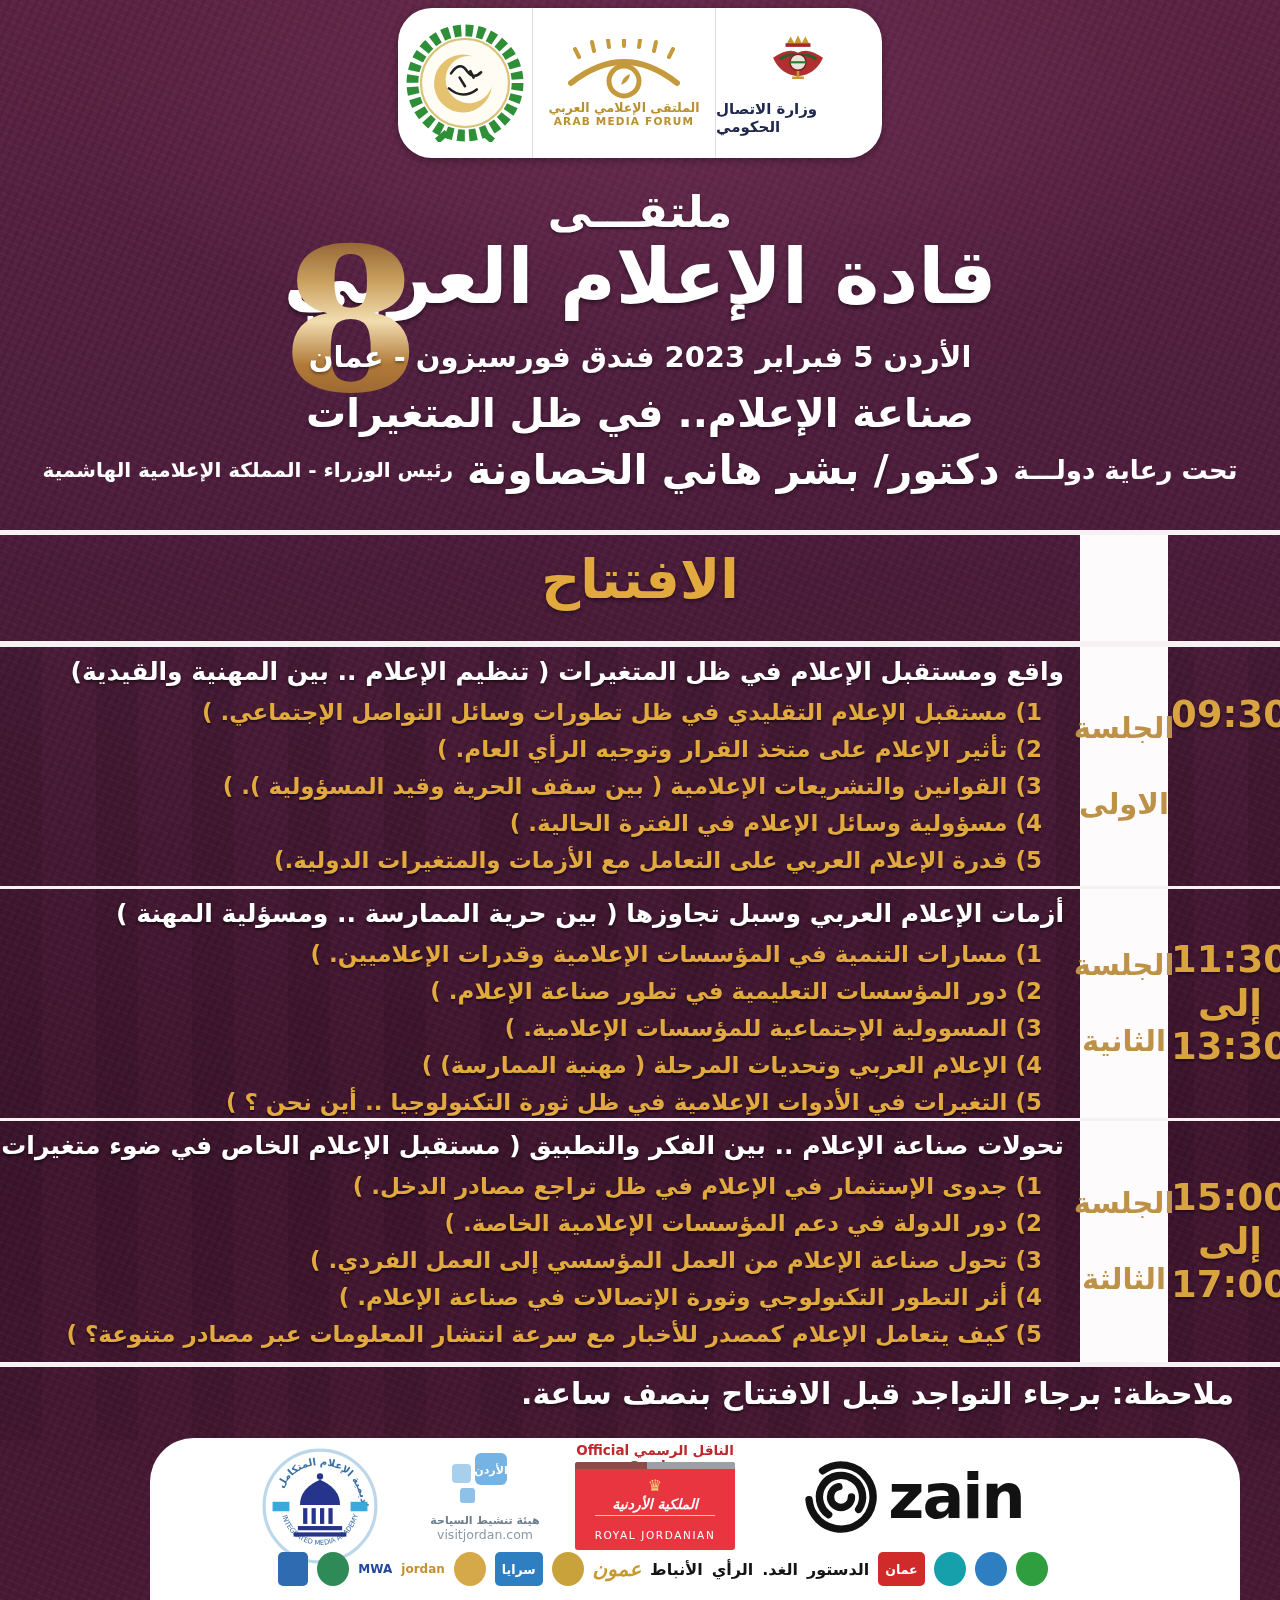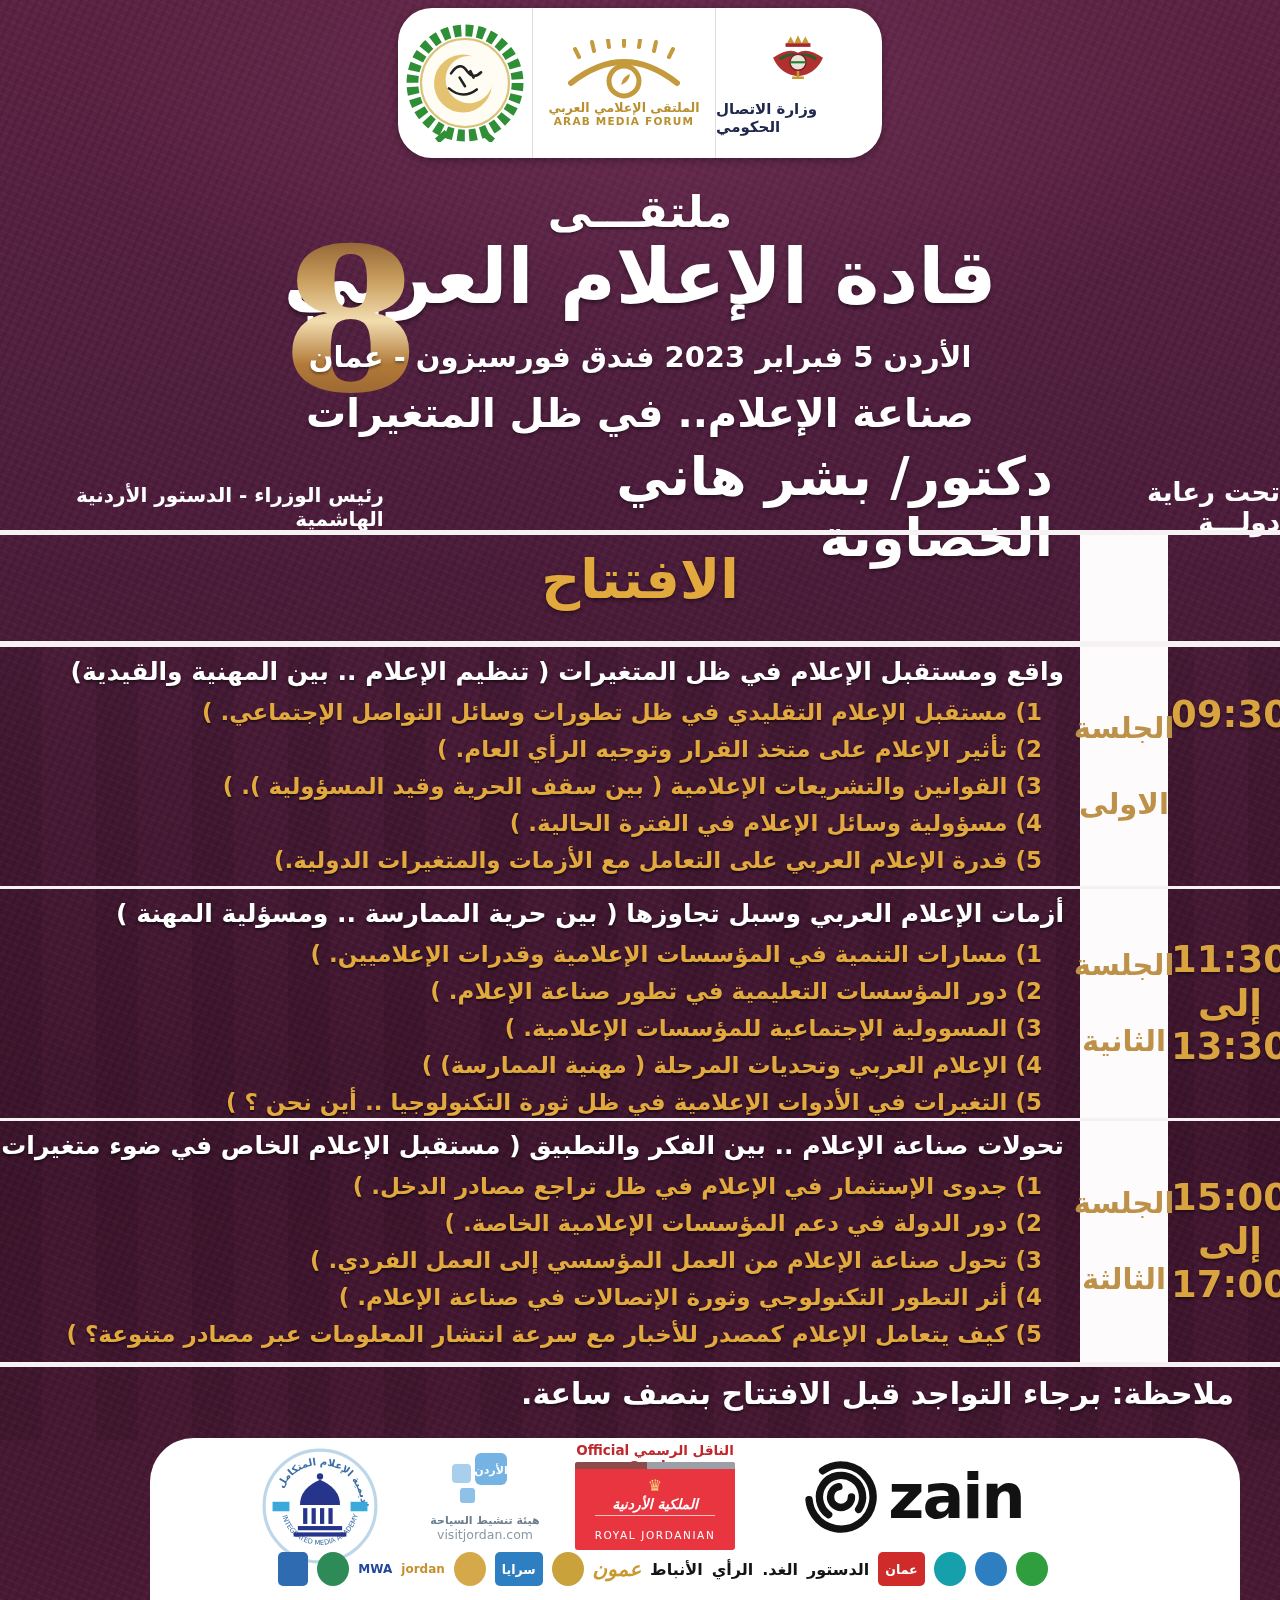--- a/index.html
+++ b/index.html
@@ -32,21 +32,21 @@
   .main-title{top:232px;font-size:76px;font-weight:900;text-shadow:0 3px 4px rgba(0,0,0,.45);}
   .edition{position:absolute;left:282px;top:222px;font-family:"DejaVu Serif",serif;
     font-size:198px;line-height:1;font-weight:700;
     background:linear-gradient(180deg,#7b4a22 0%,#caa05f 30%,#f2ddb0 50%,#b27a39 72%,#8a5a2e 100%);
     -webkit-background-clip:text;background-clip:text;color:transparent;}
   .date-line{top:340px;font-size:29px;font-weight:600;text-shadow:0 2px 3px rgba(0,0,0,.4);}
   .theme-line{top:390px;font-size:40px;font-weight:800;text-shadow:0 2px 4px rgba(0,0,0,.45);}
   .patronage{position:absolute;left:0;top:446px;width:100%;display:flex;direction:rtl;
     justify-content:center;align-items:center;gap:14px;color:#fff;}
   .pat-pre{font-size:26px;font-weight:600;}
-  .pat-name{font-size:53px;font-weight:900;text-shadow:0 2px 4px rgba(0,0,0,.45);}
+  .pat-name{font-size:41px;font-weight:900;text-shadow:0 2px 4px rgba(0,0,0,.45);}
   .pat-title{font-size:20px;font-weight:600;}
   
   .hline{position:absolute;left:0;width:100%;background:#f6f2f4;}
   .l-a{top:530px;height:5px;} .l-b{top:641px;height:6px;}
   .l-c{top:886px;height:3px;} .l-d{top:1118px;height:3px;} .l-e{top:1362px;height:5px;}
   .side-strip{position:absolute;left:1080px;top:535px;width:88px;height:828px;background:#fdfbfc;}
   .opening-title{position:absolute;left:0;top:548px;width:1280px;text-align:center;
     color:#e2a93e;font-size:54px;font-weight:800;text-shadow:0 2px 4px rgba(0,0,0,.5);}
   .session{position:absolute;left:0;width:1280px;}
   .s1{top:647px;height:239px;border-radius:28px;} .s2{top:889px;height:229px;} .s3{top:1121px;height:241px;}
@@ -139,21 +139,21 @@
   </div>
 
   <div class="center-line pretitle">ملتقـــى</div>
   <div class="center-line main-title">قادة الإعلام العربي</div>
   <div class="edition">8</div>
   <div class="center-line date-line">الأردن 5 فبراير 2023 فندق فورسيزون - عمان</div>
   <div class="center-line theme-line">صناعة الإعلام.. في ظل المتغيرات</div>
   <div class="patronage">
     <span class="pat-pre">تحت رعاية دولـــة</span>
     <span class="pat-name">دكتور/ بشر هاني الخصاونة</span>
-    <span class="pat-title">رئيس الوزراء - الدستور الأردنية الهاشمية</span>
+    <span class="pat-title">رئيس الوزراء - المملكة الإعلامية الهاشمية</span>
   </div>
 
   <div class="hline l-a"></div>
   <div class="side-strip"></div>
   <div class="opening-title">الافتتاح</div>
   <div class="hline l-b"></div>
 
   <div class="session s1">
     <div class="s-main">
       <div class="s-title">واقع ومستقبل الإعلام في ظل المتغيرات ( تنظيم الإعلام .. بين المهنية والقيدية)</div>

